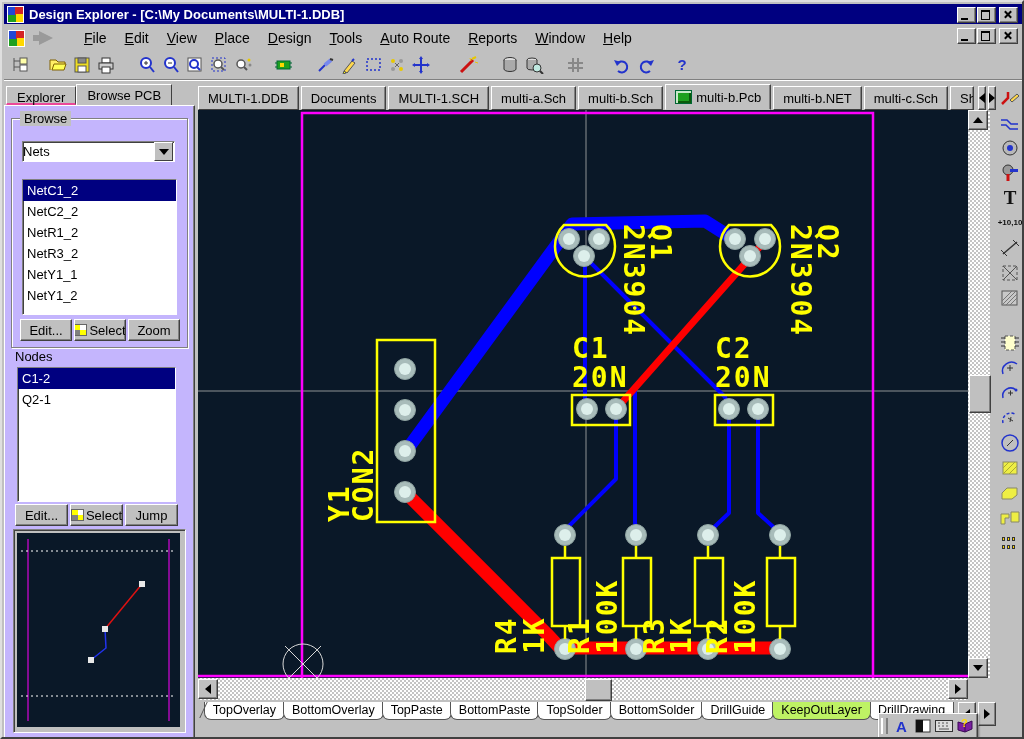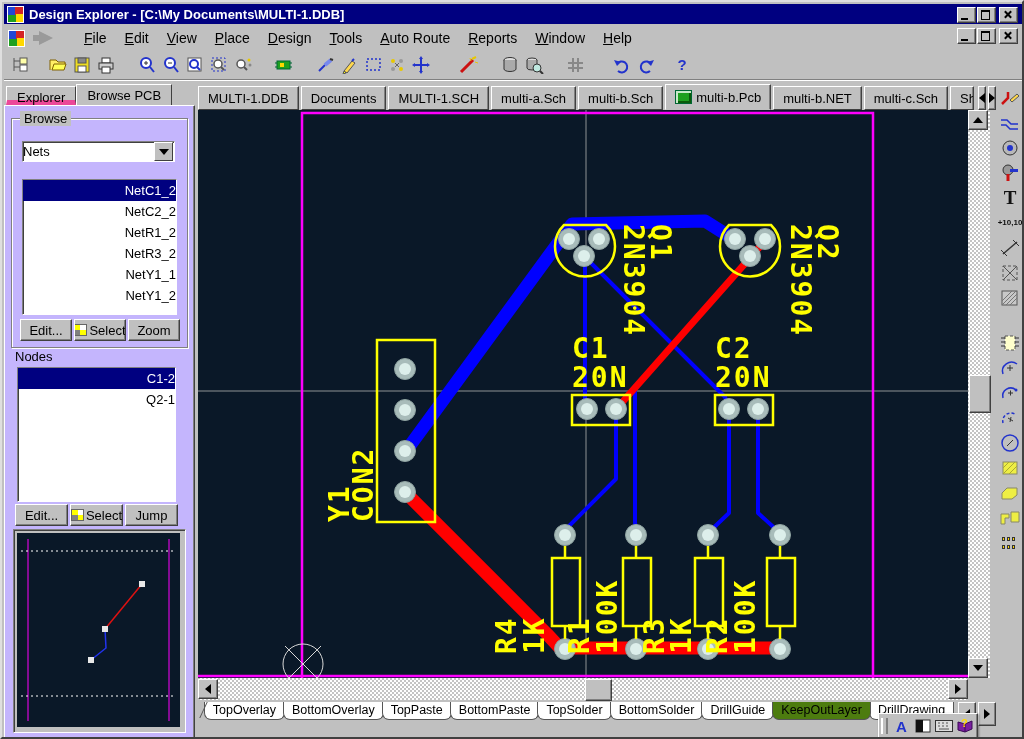--- a/index.html
+++ b/index.html
@@ -42,32 +42,32 @@
   .pcbdoc-icon{width:15px;height:12px;background:#1fa01f;border:1px solid #063;box-shadow:inset 2px 2px 0 #c8e8c8, inset -2px -2px 0 #0a5a0a;flex:none;}
   .tabarrow{width:20px;height:22px;background:#c0c0c0;display:flex;align-items:center;justify-content:center;margin-left:2px;
             border:1px solid;border-color:#fff #404040 #404040 #fff;box-shadow:inset -1px -1px 0 #808080;}
   .tri-l{width:0;height:0;border-top:5px solid transparent;border-bottom:5px solid transparent;border-right:6px solid #000;}
   .tri-r{width:0;height:0;border-top:5px solid transparent;border-bottom:5px solid transparent;border-left:6px solid #000;}
   .tri-u{width:0;height:0;border-left:5px solid transparent;border-right:5px solid transparent;border-bottom:6px solid #000;}
   .tri-d{width:0;height:0;border-left:5px solid transparent;border-right:5px solid transparent;border-top:6px solid #000;}
   
   #panel-tabs{position:absolute;left:4px;top:82px;height:22px;display:flex;}
   .ptab{padding:3px 10px;background:#c0c0c0;border:1px solid;border-color:#fff #404040 transparent #fff;font-size:13px;}
-  .ptab.inactive{height:19px;margin-top:2px;box-sizing:border-box;border-bottom:5px solid #ec4899;}
+  .ptab.inactive{height:19px;margin-top:2px;box-sizing:border-box;border-bottom:2px solid #ec4899;}
   #panel-body{position:absolute;left:2px;top:103px;width:191px;height:634px;background:#c4b5fd;
               border:1px solid;border-color:#fff #404040 #404040 #fff;box-shadow:inset -1px -1px 0 #808080;box-sizing:border-box;}
   .groupbox{position:absolute;left:6px;top:12px;width:175px;height:228px;border:1px solid #808080;
             box-shadow:inset 1px 1px 0 #fff, 1px 1px 0 #fff;}
   .groupbox .legend{position:absolute;top:-8px;left:8px;background:#c0c0c0;padding:0 4px;font-size:13px;}
   .combo{position:absolute;left:10px;top:22px;width:153px;height:21px;background:#fff;display:flex;align-items:center;box-sizing:border-box;}
   .combo .val{flex:1;padding-left:0;font-size:13px;}
   .combo .drop{width:17px;height:17px;margin:1px;background:#c0c0c0;display:flex;align-items:center;justify-content:center;
                border:1px solid;border-color:#fff #404040 #404040 #fff;}
   .listbox{position:absolute;background:#fff;overflow:hidden;}
-  .li{height:21px;line-height:21px;padding-left:4px;font-size:13px;white-space:nowrap;text-align:right;}
+  .li{height:21px;line-height:21px;padding-left:4px;font-size:13px;white-space:nowrap;}
   .li.sel{background:#000080;color:#fff;}
   .btnrow{position:absolute;display:flex;gap:2px;border-radius:8px;}
   .pbtn{height:22px;background:#c0c0c0;border:1px solid;border-color:#fff #404040 #404040 #fff;box-shadow:inset -1px -1px 0 #808080;
         font-size:13px;display:flex;align-items:center;justify-content:center;white-space:nowrap;overflow:hidden;box-sizing:border-box;padding:0 2px;}
   .sel-ico{width:11px;height:10px;flex:none;margin-right:2px;
            background:linear-gradient(90deg,#ffff00 50%,#fff 50%) 0 0/11px 5px no-repeat,
                       linear-gradient(90deg,#808080 50%,#ffff00 50%) 0 5px/11px 5px no-repeat;border:1px solid #666;}
   .nodes-label{position:absolute;left:10px;top:243px;font-size:13px;}
   #preview-frame{position:absolute;left:8px;top:423px;width:171px;height:202px;background:#c0c0c0;
                  border:1px solid;border-color:#808080 #fff #fff #808080;box-shadow:inset 1px 1px 0 #404040;}
@@ -79,21 +79,21 @@
   .hscroll{position:absolute;left:196px;top:676px;width:770px;height:22px;
            background:repeating-conic-gradient(#ffffff 0% 25%,#c4c4c4 0% 50%) 0 0/4px 4px;}
   .sbtn{position:absolute;width:20px;height:20px;background:#c0c0c0;display:flex;align-items:center;justify-content:center;
         border:1px solid;border-color:#fff #404040 #404040 #fff;box-shadow:inset -1px -1px 0 #808080;box-sizing:border-box;}
   .thumb{position:absolute;background:#c0c0c0;border:1px solid;border-color:#fff #404040 #404040 #fff;box-shadow:inset -1px -1px 0 #808080;}
   #corner{position:absolute;left:966px;top:676px;width:22px;height:22px;background:#c0c0c0;}
   
   #layerstrip{position:absolute;left:196px;top:698px;width:798px;height:26px;display:flex;align-items:flex-start;padding-top:2px;box-sizing:border-box;}
   .ltab{background:#fff;border:1px solid #555;border-top:none;border-radius:0 0 7px 7px;padding:1px 8px 2px 8px;font-size:12.5px;
         margin-right:-2px;white-space:nowrap;}
-  .ltab.active{background:#4d7c0f;position:relative;z-index:2;}
+  .ltab.active{background:#bef264;position:relative;z-index:2;}
   .lslash{width:6px;height:16px;border-right:1px solid #555;transform:skewX(-25deg);}
   
   #righttools{position:absolute;left:994px;top:80px;width:28px;height:657px;display:flex;flex-direction:column;align-items:center;padding-top:3px;box-sizing:border-box;}
   #righttools .tbtn{width:26px;height:25px;}
   .rgap{height:20px;flex:none;}
   
   #minibar{position:absolute;left:876px;top:711px;width:98px;height:24px;background:#c0c0c0;z-index:5;display:flex;align-items:center;
            border:1px solid;border-color:#fff #404040 #404040 #fff;box-shadow:inset -1px -1px 0 #808080, 1px 1px 2px rgba(0,0,0,.4);}
   .grip{width:3px;height:16px;border-left:2px solid #fff;border-right:2px solid #808080;margin:0 3px 0 2px;}
   .mbtn{width:21px;height:20px;display:flex;align-items:center;justify-content:center;}

